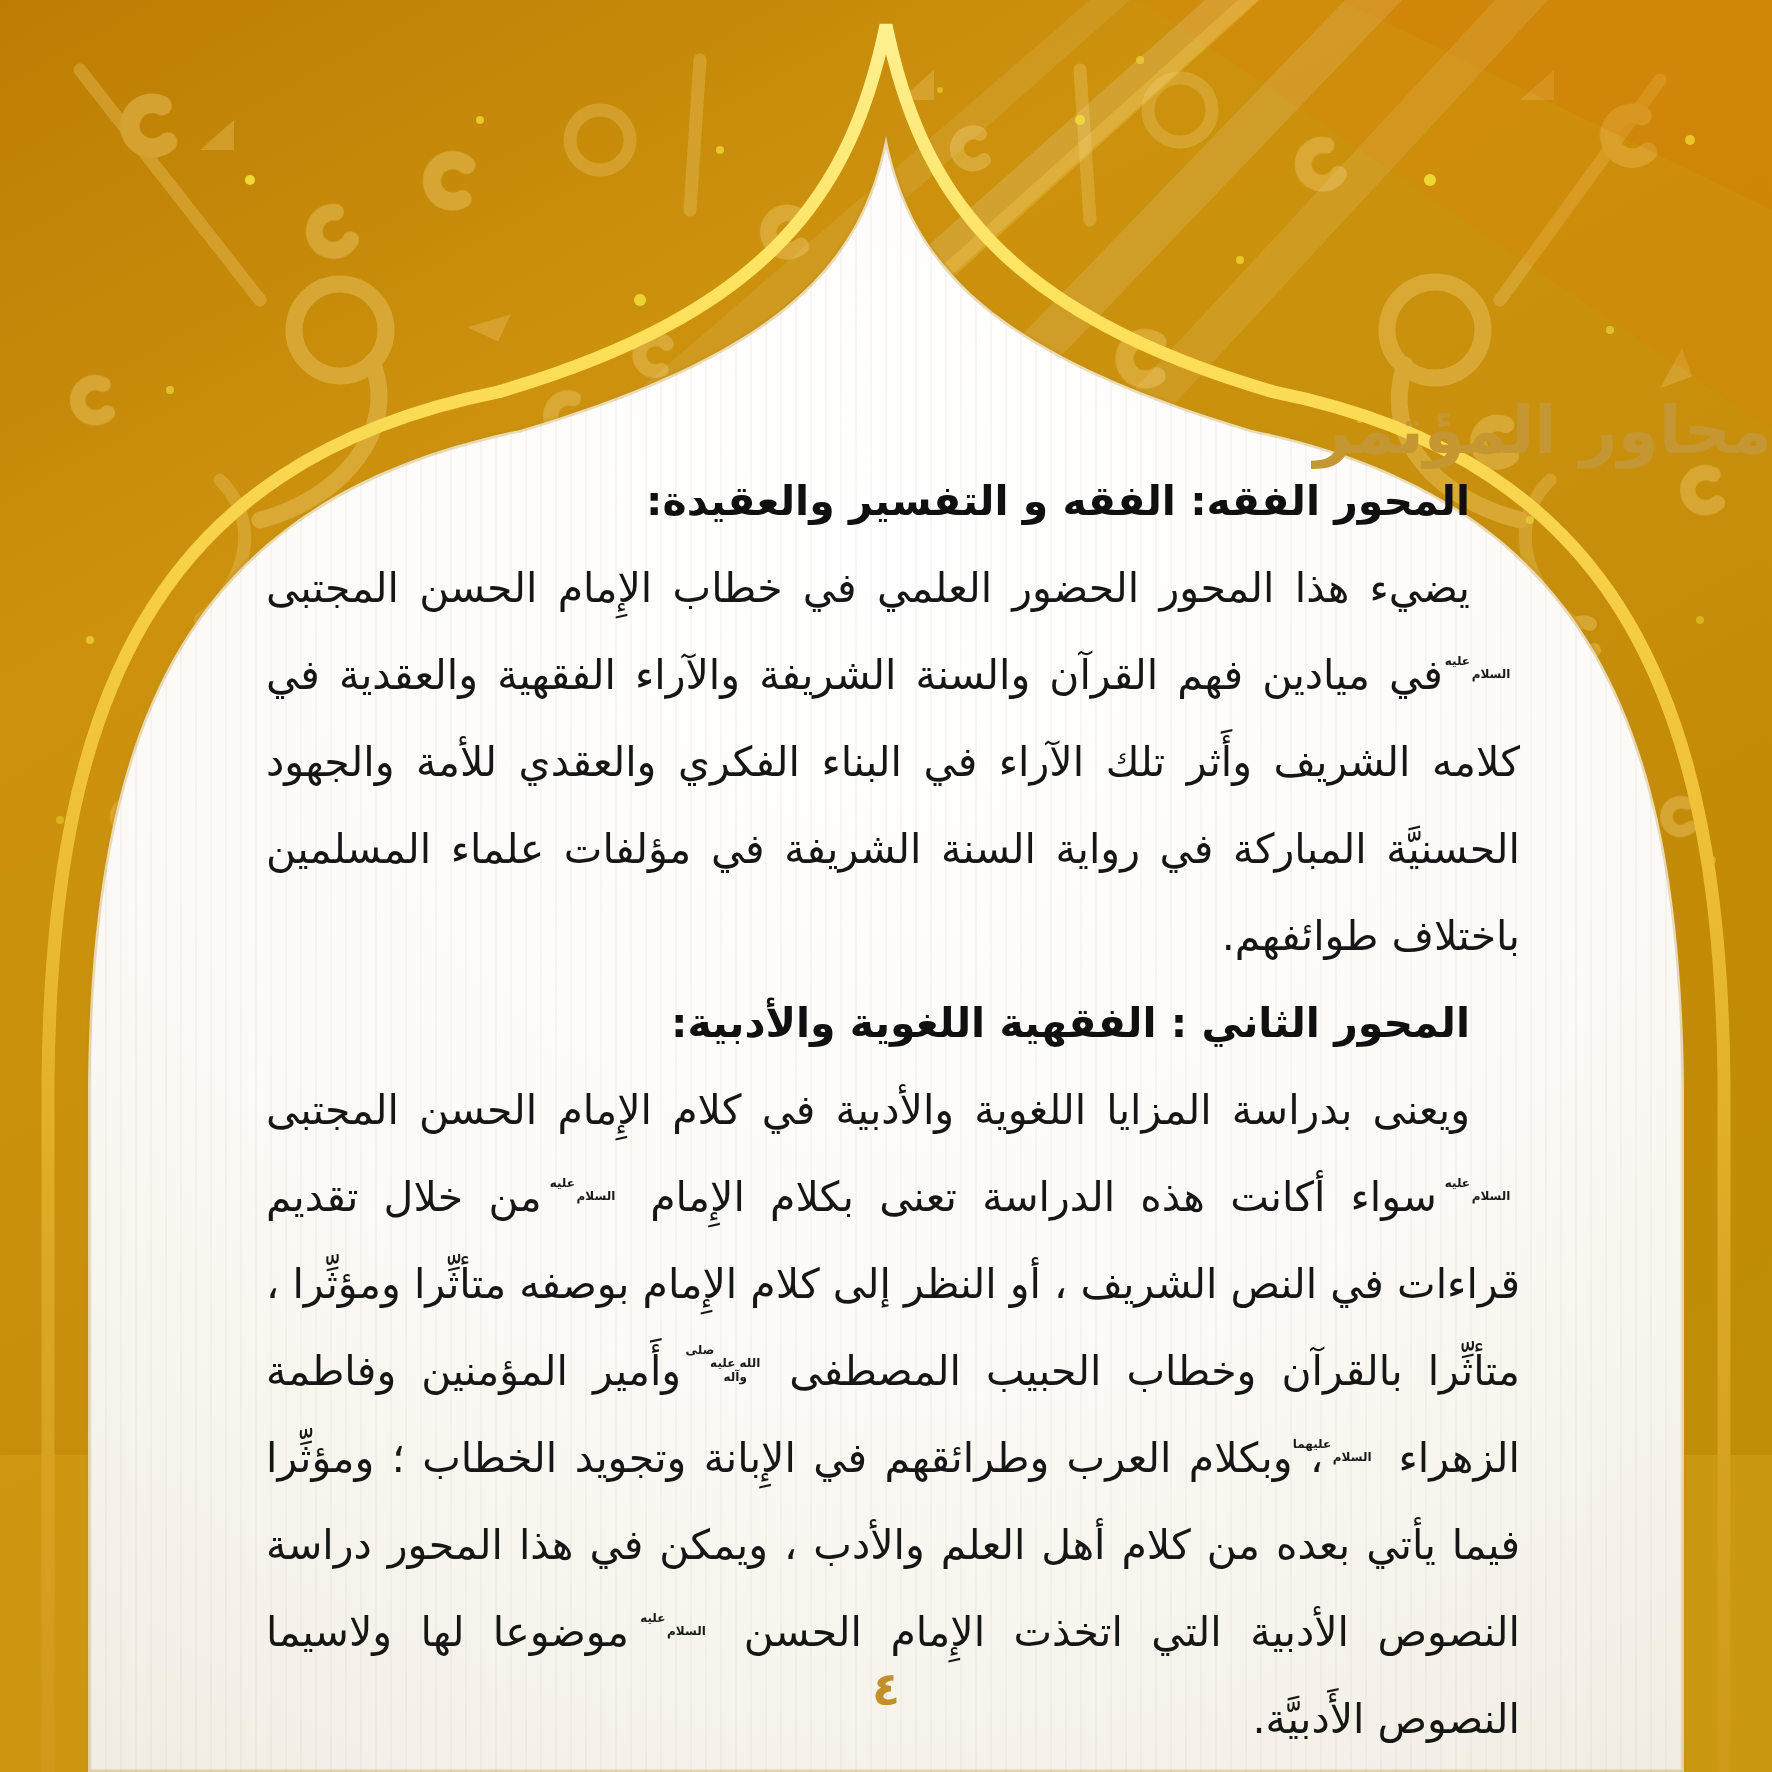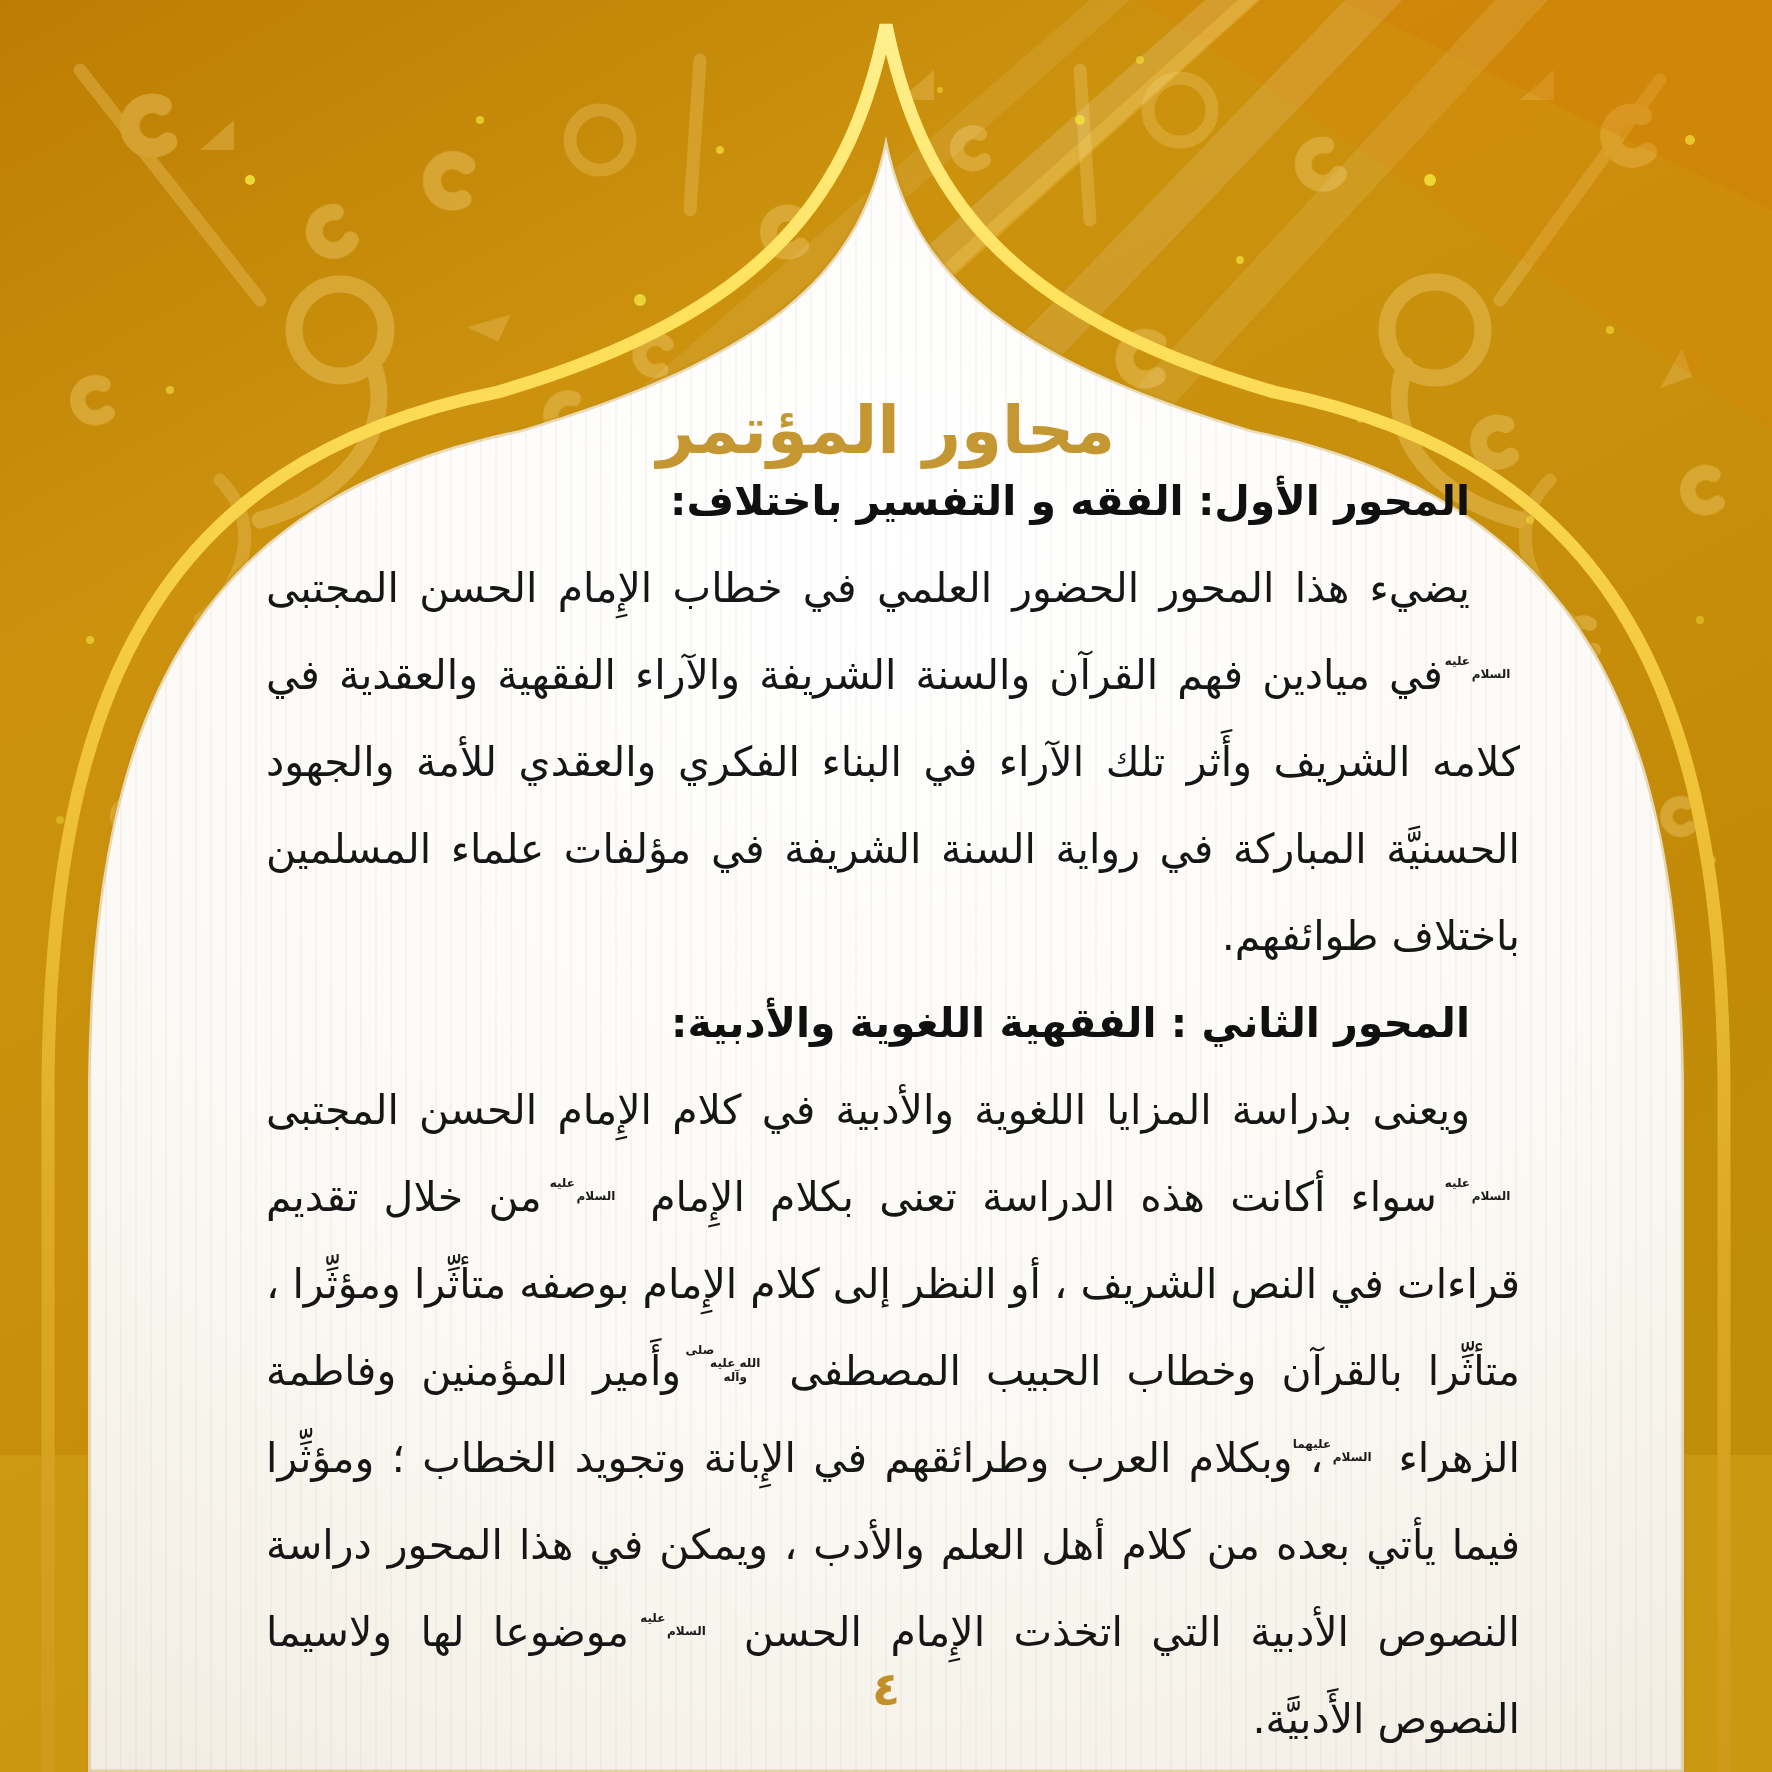--- a/index.html
+++ b/index.html
@@ -6,21 +6,21 @@
   .page{
     position:relative;
     width:1772px;height:1772px;
     overflow:hidden;
     background:#C8900C;
     font-family:"DejaVu Sans",sans-serif;
   }
   .bg-svg{position:absolute;left:0;top:0;width:1772px;height:1772px;}
   .title{
     position:absolute;top:392px;left:0;right:0;
-    text-align:center;
+    text-align:right;
     font-size:66px;font-weight:bold;
     color:#C59733;
     letter-spacing:1px;
   }
   .text-block{
     position:absolute;top:458px;right:252px;left:266px;
     direction:rtl;
     color:#161616;
     font-size:41px;
     line-height:87px;
@@ -184,21 +184,21 @@
 
     <path d="M88 1772 L88 1085 C92 730 180 500 520 430 C790 350 862 258 886 136
              C910 258 982 350 1252 430 C1592 500 1680 730 1684 1085 L1684 1772 Z" fill="url(#archG)" stroke="#C09018" stroke-opacity="0.3" stroke-width="5"></path>
     <path d="M88 1772 L88 1085 C92 730 180 500 520 430 C790 350 862 258 886 136
              C910 258 982 350 1252 430 C1592 500 1680 730 1684 1085 L1684 1772 Z" fill="url(#pins)"></path>
   </svg>
 
   <div class="title">محاور المؤتمر</div>
 
   <div class="text-block">
-      <div class="heading">المحور الأول: الفقه و التفسير باختلاف:</div>
+      <div class="heading">المحور الفقه: الفقه و التفسير والعقيدة:</div>
       <div class="para">يضيء هذا المحور الحضور العلمي في خطاب الإِمام الحسن المجتبى <span class="honorific">عليه السلام</span> في ميادين فهم القرآن والسنة الشريفة والآراء الفقهية والعقدية في كلامه الشريف وأَثر تلك الآراء في البناء الفكري والعقدي للأمة والجهود الحسنيَّة المباركة في رواية السنة الشريفة في مؤلفات علماء المسلمين باختلاف طوائفهم.</div>
       <div class="heading">المحور الثاني : الفقهية اللغوية والأدبية:</div>
       <div class="para">ويعنى بدراسة المزايا اللغوية والأدبية في كلام الإِمام الحسن المجتبى <span class="honorific">عليه السلام</span> سواء أكانت هذه الدراسة تعنى بكلام الإِمام <span class="honorific">عليه السلام</span> من خلال تقديم قراءات في النص الشريف ، أو النظر إلى كلام الإِمام بوصفه متأثِّرا ومؤثِّرا ، متأثِّرا بالقرآن وخطاب الحبيب المصطفى <span class="honorific">صلى الله عليه وآله</span> وأَمير المؤمنين وفاطمة الزهراء <span class="honorific">عليهما السلام</span>، وبكلام العرب وطرائقهم في الإِبانة وتجويد الخطاب ؛ ومؤثِّرا فيما يأتي بعده من كلام أهل العلم والأدب ، ويمكن في هذا المحور دراسة النصوص الأدبية التي اتخذت الإِمام الحسن <span class="honorific">عليه السلام</span> موضوعا لها ولاسيما النصوص الأَدبيَّة.</div>
     </div>
 
   <div class="page-number">٤</div>
 
 </div>
 
 </body></html>

